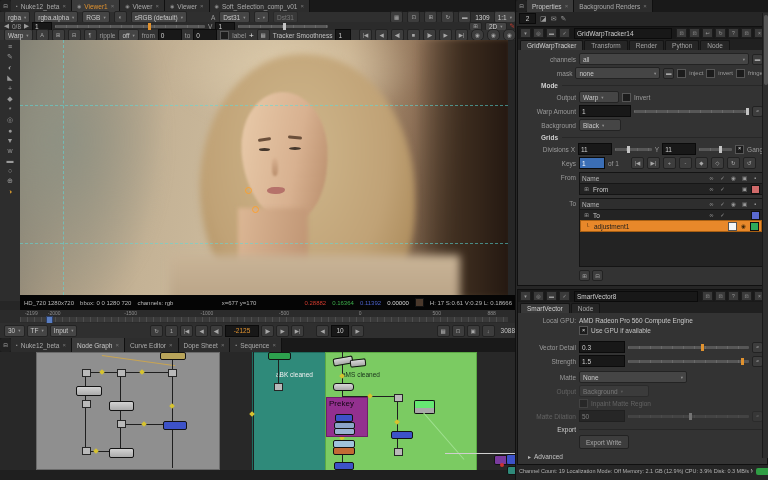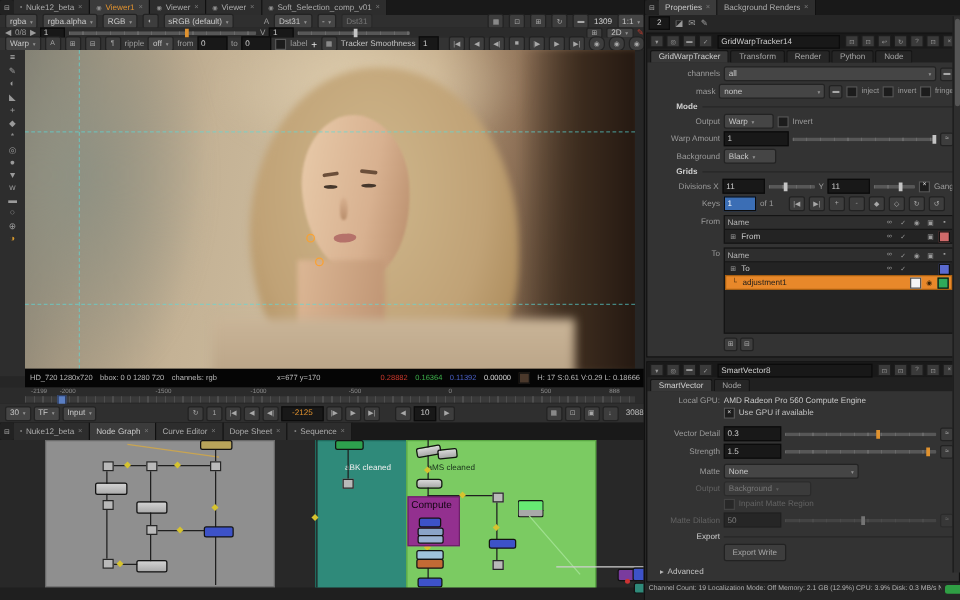--- a/index.html
+++ b/index.html
@@ -342,21 +342,21 @@
     <span class="dot" style="left:274px;top:31px;"></span>
     <div class="wr" style="left:342px;top:0;width:1px;height:112px;"></div>
     <span class="mk" style="left:340px;top:22px;"></span>
     <span class="mk" style="left:340px;top:48px;"></span>
     <span class="mk" style="left:340px;top:84px;"></span>
     <div class="nd" style="left:333px;top:5px;width:18px;height:6px;background:linear-gradient(#d8d8d8,#a8a8a8);transform:rotate(-10deg);"></div>
     <div class="nd" style="left:350px;top:7px;width:14px;height:6px;background:linear-gradient(#d8d8d8,#a8a8a8);transform:rotate(-6deg);"></div>
     <div class="nd" style="left:333px;top:31px;width:19px;height:6px;background:linear-gradient(#d8d8d8,#a8a8a8);border-radius:3px;"></div>
 
     <div class="a" style="left:326px;top:45px;width:40px;height:38px;background:#93308f;border:1px solid #6d2069;"></div>
-    <span class="bdlabel" style="left:329px;top:47px;color:#120512;font-size:8px;">Compute</span>
+    <span class="bdlabel" style="left:329px;top:47px;color:#120512;font-size:8px;">Prekey</span>
     <div class="nd" style="left:335px;top:62px;width:16px;height:6px;background:#3d52c8;"></div>
     <div class="nd" style="left:334px;top:70px;width:19px;height:5px;background:#8ba4c8;"></div>
     <div class="nd" style="left:334px;top:76px;width:19px;height:5px;background:#9ab2d2;"></div>
     <div class="nd" style="left:333px;top:88px;width:20px;height:6px;background:#9fc3dc;"></div>
     <div class="nd" style="left:333px;top:95px;width:20px;height:6px;background:#c26a35;"></div>
     <div class="nd" style="left:334px;top:110px;width:18px;height:6px;background:#3d52c8;"></div>
 
     <div class="wr" style="left:342px;top:44px;width:55px;height:1px;"></div>
     <div class="wr" style="left:397px;top:44px;width:1px;height:55px;"></div>
     <span class="mk" style="left:368px;top:42px;"></span>

